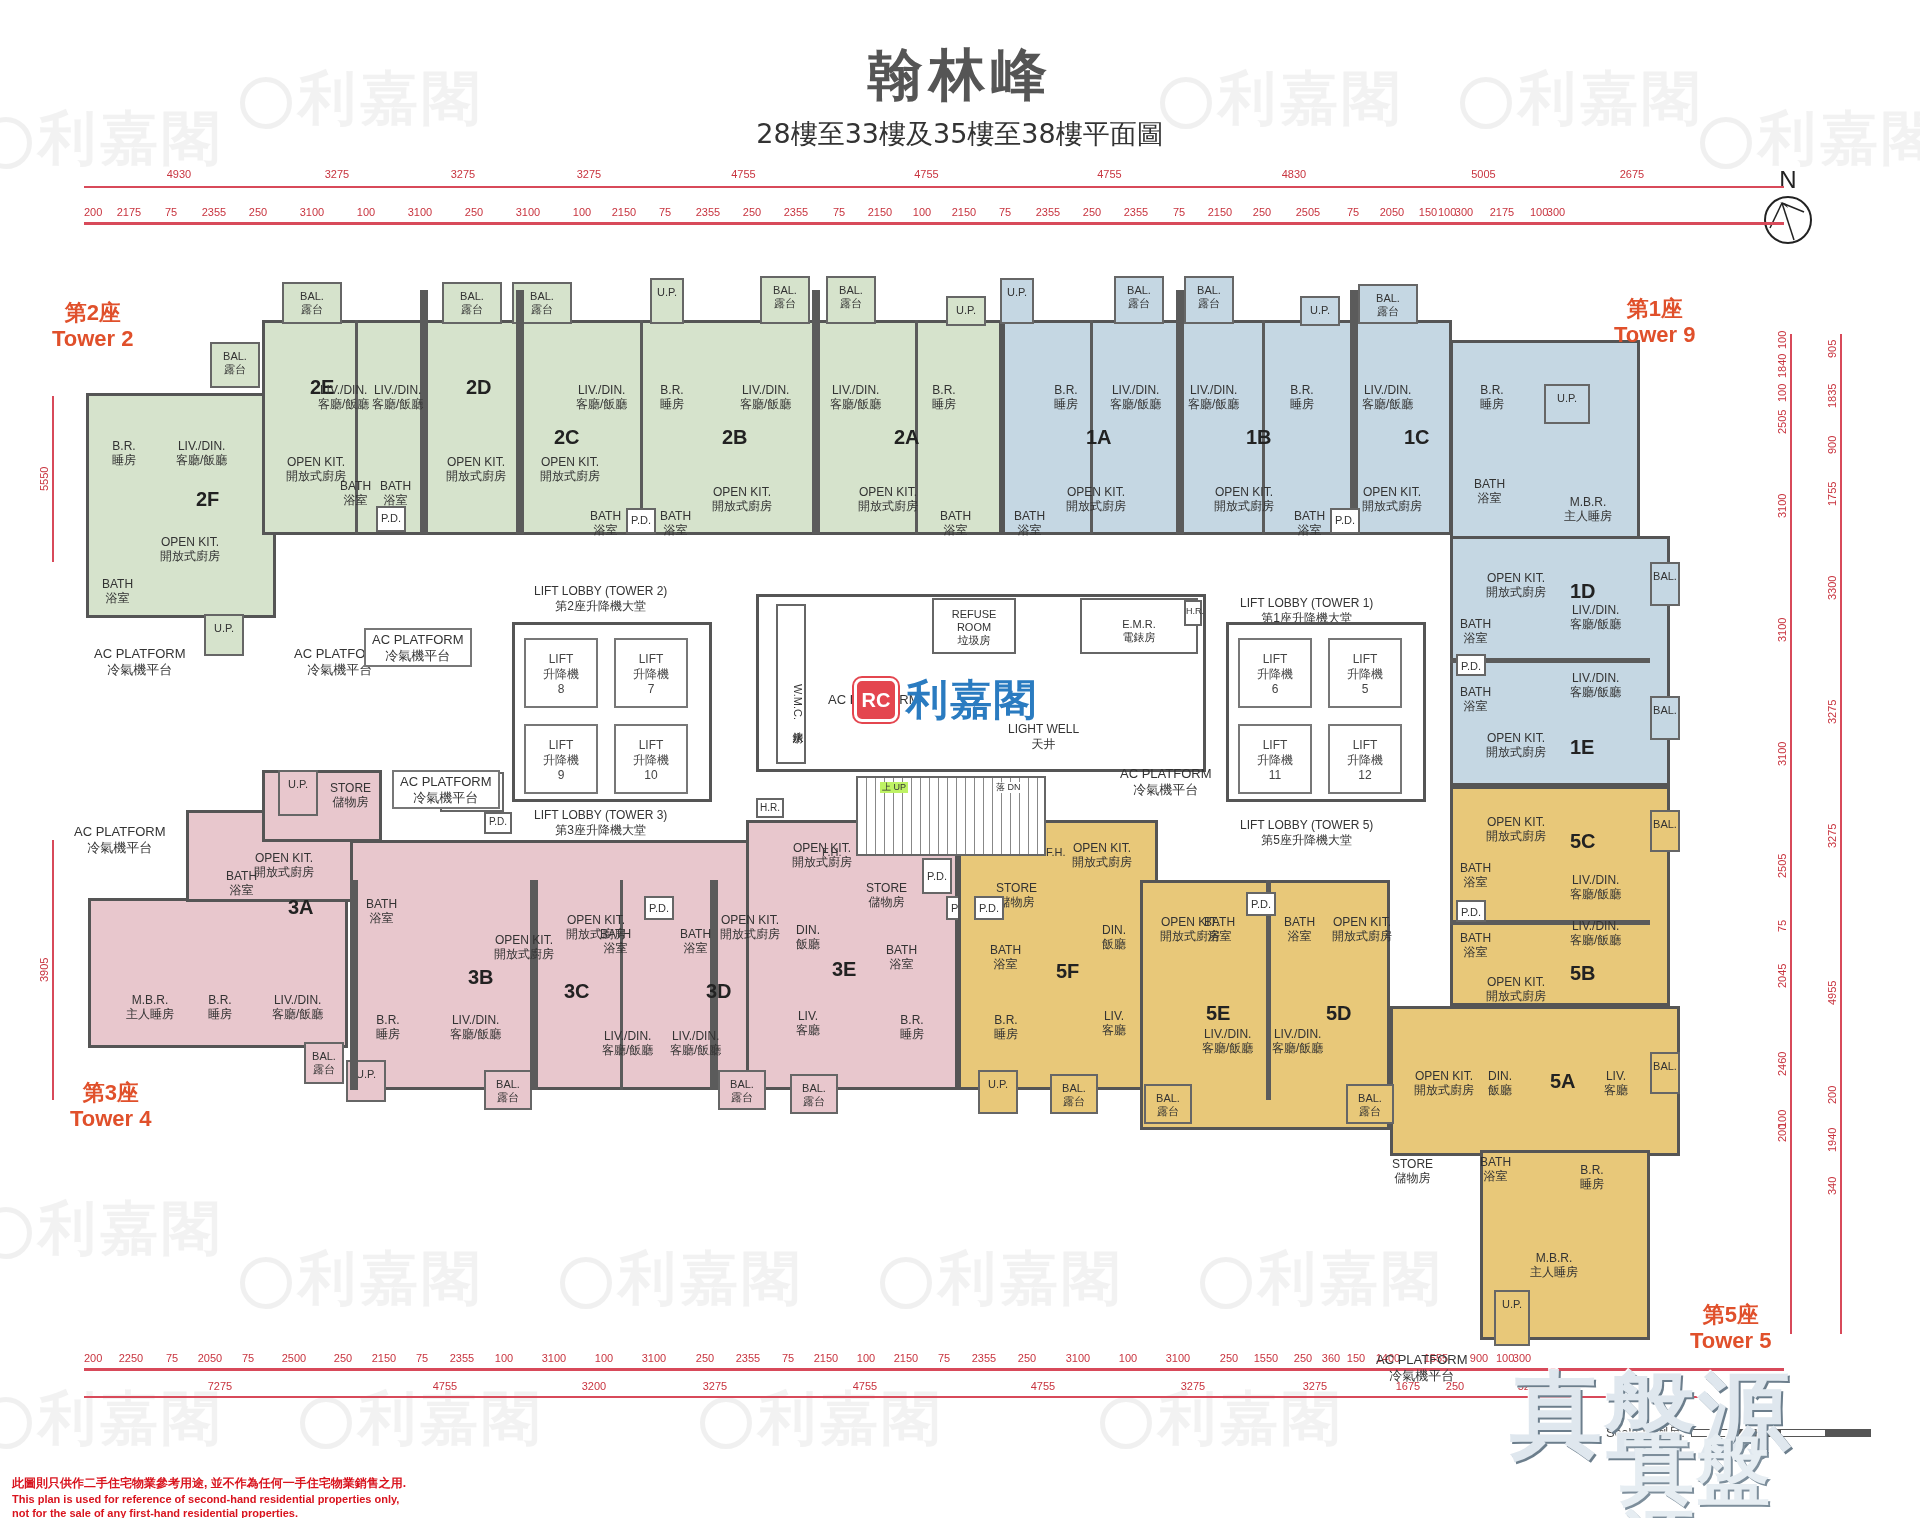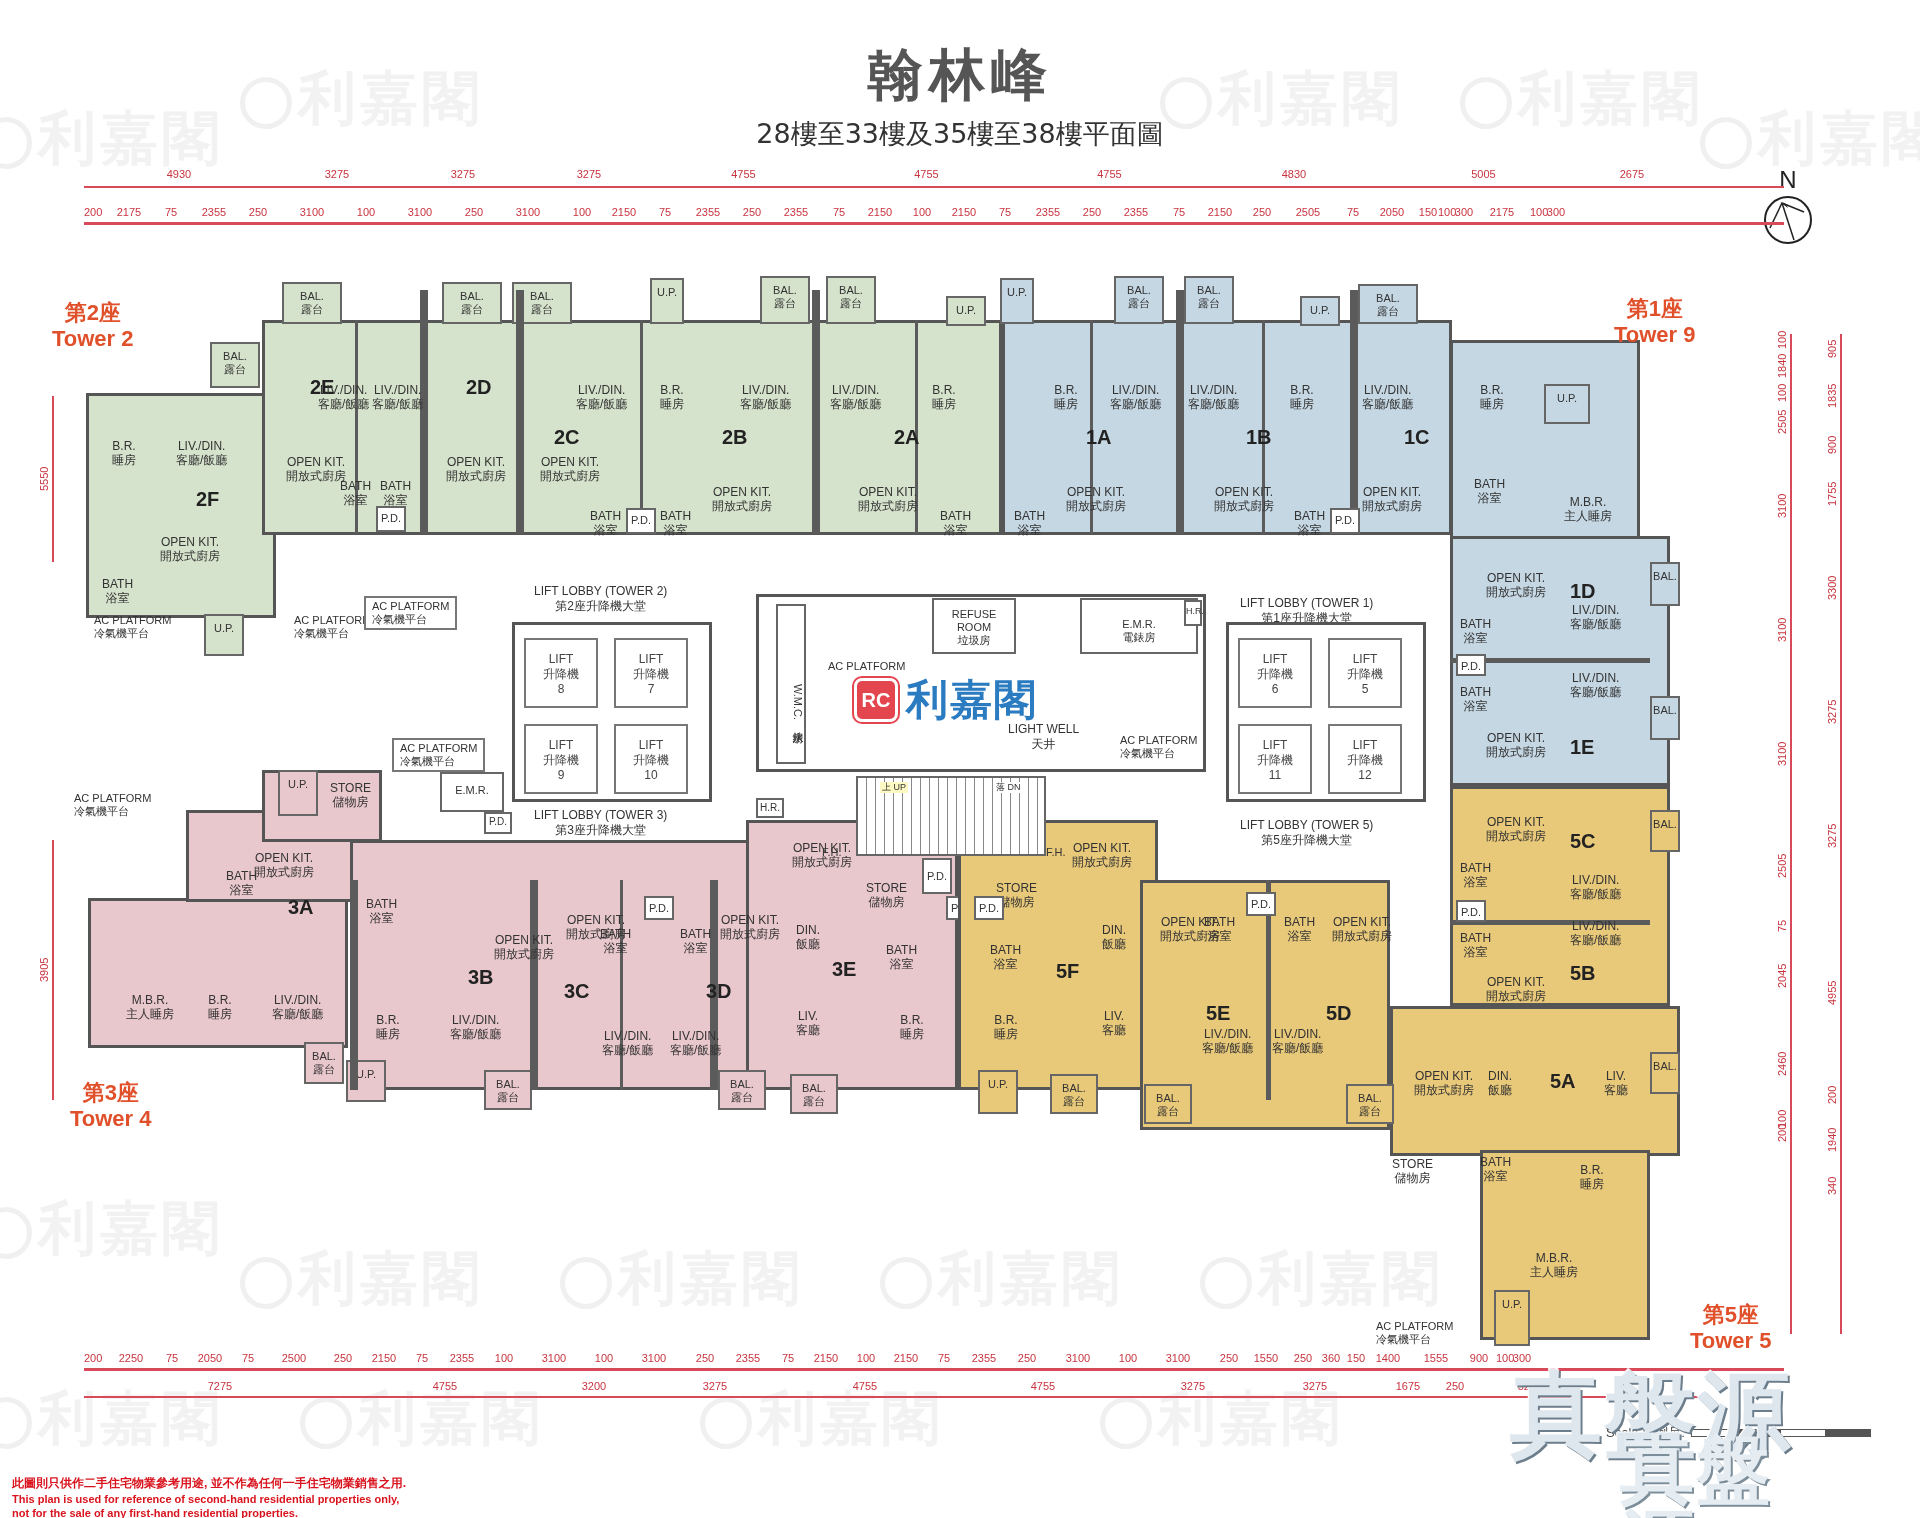--- a/index.html
+++ b/index.html
@@ -53,21 +53,21 @@
 
   .disclaimer { position: absolute; left: 12px; top: 1476px; font-size: 11px; font-weight: bold; color: #d9141e; line-height: 1.3; }
   .disclaimer .zh { font-size: 12px; }
 
   .scale { position: absolute; left: 1606px; top: 1424px; font-size: 13px; color: #444; display: flex; align-items: center; gap: 6px; }
   .scale .bar { width: 180px; height: 8px; border: 1px solid #555; background: linear-gradient(90deg, #fff 0 25%, #555 25% 50%, #fff 50% 75%, #555 75% 100%); }
 
   .brand-wm { position: absolute; left: 1510px; top: 1368px; font-family: "DejaVu Serif", serif; font-size: 92px; font-weight: bold; color: #dfe7ee; text-shadow: 2px 2px 0 #6c7e8c, -1px -1px 0 #fff; letter-spacing: 2px; line-height: 1; }
   .brand-wm .sub { position: absolute; left: 110px; top: 64px; font-size: 74px; color: #e6edf2; text-shadow: 2px 2px 0 #7d8e9b; }
 
-  .ac { position: absolute; font-size: 11px; color: #333; text-align: left; line-height: 1.2; }
+  .ac { position: absolute; font-size: 13px; color: #333; text-align: center; line-height: 1.2; margin-top: 32px; }
 </style>
 </head>
 <body>
 
 <div class="wm-layer">
   <div class="wm" style="left:-20px;top:100px"><span class="rc"></span><span>利嘉閣</span></div>
   <div class="wm" style="left:240px;top:60px"><span class="rc"></span><span>利嘉閣</span></div>
   <div class="wm" style="left:1160px;top:60px"><span class="rc"></span><span>利嘉閣</span></div>
   <div class="wm" style="left:1460px;top:60px"><span class="rc"></span><span>利嘉閣</span></div>
   <div class="wm" style="left:1700px;top:100px"><span class="rc"></span><span>利嘉閣</span></div>
@@ -489,21 +489,21 @@
 <div class="small-room" style="left:776px;top:604px;width:30px;height:160px;writing-mode:vertical-rl;padding-top:40px">W.M.C. 水錶房</div>
 <div class="small-room" style="left:932px;top:598px;width:84px;height:56px;padding-top:8px"><span>REFUSE ROOM</span><br><span>垃圾房</span></div>
 <div class="small-room" style="left:1080px;top:598px;width:118px;height:56px;padding-top:18px"><span>E.M.R.</span><br><span>電錶房</span></div>
 <div class="lobby" style="left:1008px;top:722px"><span>LIGHT WELL</span><br><span>天井</span></div>
 <div class="ac" style="left:828px;top:660px"><span>AC PLATFORM</span></div>
 <div class="ac" style="left:1120px;top:734px"><span>AC PLATFORM</span><br><span>冷氣機平台</span></div>
 <div class="small-room" style="left:1184px;top:600px;width:18px;height:26px;font-size:9px">H.R.</div>
 <div class="small-room" style="left:756px;top:798px;width:28px;height:20px;font-size:10px;padding-top:2px">H.R.</div>
 
 <div class="stairs" style="left:856px;top:776px;width:190px;height:80px"></div>
-<div class="lobby" style="left:880px;top:782px;font-size:9px;background:#fef9c3;padding:0 2px">上 UP</div>
+<div class="lobby" style="left:880px;top:782px;font-size:9px;background:#bef264;padding:0 2px">上 UP</div>
 <div class="lobby" style="left:994px;top:782px;font-size:9px;background:#fff;padding:0 2px">落 DN</div>
 <div class="lobby" style="left:822px;top:846px;font-size:11px">F.H.</div>
 <div class="lobby" style="left:1046px;top:846px;font-size:11px">F.H.</div>
 <div class="small-room" style="left:922px;top:858px;width:30px;height:36px;padding-top:10px">P.D.</div>
 
 <div class="small-room" style="left:440px;top:772px;width:64px;height:40px;padding-top:10px">E.M.R.</div>
 <div class="small-room" style="left:484px;top:812px;width:28px;height:22px;font-size:10px;padding-top:2px">P.D.</div>
 
 <div class="ac" style="left:94px;top:614px"><span>AC PLATFORM</span><br><span>冷氣機平台</span></div>
 <div class="ac" style="left:294px;top:614px"><span>AC PLATFORM</span><br><span>冷氣機平台</span></div>

